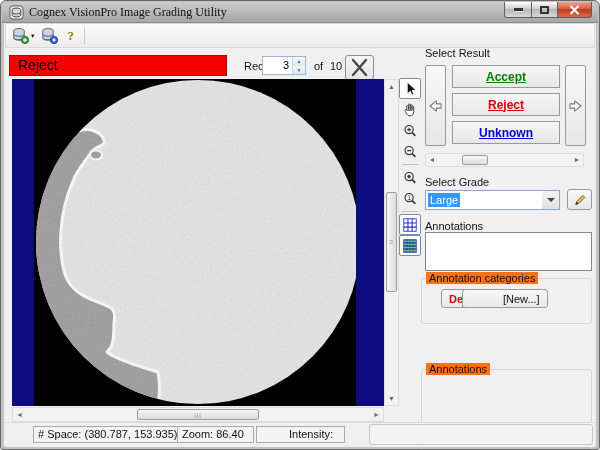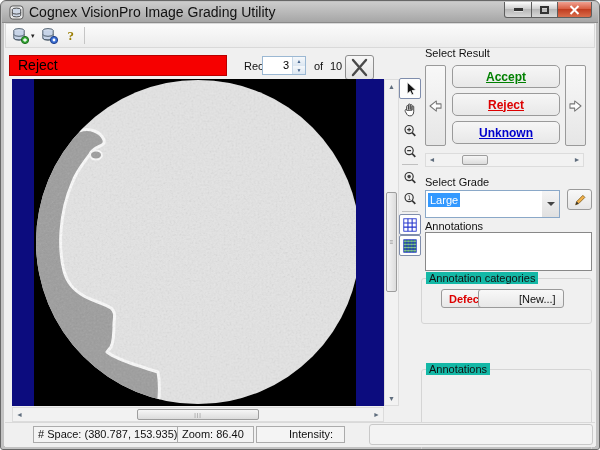--- a/index.html
+++ b/index.html
@@ -5,21 +5,21 @@
   * { margin:0; padding:0; box-sizing:border-box; }
   html,body { width:600px; height:450px; font-family:"Liberation Sans",sans-serif; }
   .window { position:absolute; inset:0; width:600px; height:450px; background:#f0f0f0;
             border:1px solid #676767; border-radius:6px 6px 3px 3px;
             box-shadow: inset 0 0 0 3px #c2c2c2; overflow:hidden; }
   
   .titlebar { position:absolute; left:1px; top:1px; right:1px; height:21px;
               background:linear-gradient(#cccccc,#a6a6a6); border-radius:5px 5px 0 0;
               border-bottom:1px solid #8b8b8b; display:flex; align-items:center; }
   .app-icon { width:15px; height:15px; margin:0 5px 0 7px; }
-  .title-text { font-size:14px; color:#111; }
+  .title-text { font-size:12px; color:#111;font-family:Liberation Serif, serif; }
   .caption-btns { position:absolute; right:6px; top:0; display:flex; }
   .cap-btn { height:16px; border:1px solid #5e5e5e; border-top:none;
              background:linear-gradient(#fdfdfd,#cfcfcf 45%,#b5b5b5 46%,#d8d8d8);
              display:flex; align-items:center; justify-content:center; }
   .cap-min { width:28px; border-radius:0 0 0 3px; }
   .cap-max { width:26px; border-left:none; }
   .cap-close { width:34px; border-left:none; border-radius:0 0 3px 0;
                background:linear-gradient(#f0a090,#d95f43 45%,#bf3a1e 46%,#d96c4a); }
   .glyph-min { width:9px; height:3px; background:#333; box-shadow:0 1px 0 #fff8; }
   .glyph-max { width:9px; height:8px; border:2px solid #333; background:transparent; }
@@ -68,43 +68,43 @@
   .toolstrip { position:absolute; left:398px; top:77px; width:23px; }
   .ts-btn { width:22px; height:21px; display:flex; align-items:center; justify-content:center; }
   .ts-sel { border:1px solid #7f8dac; background:#fdfdfd; border-radius:2px; }
   .ts-sep { width:16px; height:1px; background:#c0c0c0; margin:2px 0 2px 3px; }
   
   .lbl { position:absolute; font-size:11px; color:#111; }
   .nav-btn { position:absolute; top:64px; width:21px; height:81px; border:1px solid #9a9a9a;
              border-radius:2px; background:linear-gradient(#f8f8f8,#e6e6e6);
              display:flex; align-items:center; justify-content:center; }
   .res-btn { position:absolute; left:451px; width:108px; height:23px; border:1px solid #9a9a9a;
-             border-radius:5px; background:linear-gradient(#f6f6f6,#e8e8e8);
+             border-radius:0; background:linear-gradient(#f6f6f6,#e8e8e8);
              font-size:12px; font-weight:bold; text-decoration:underline;
              display:flex; align-items:center; justify-content:center; }
   .res-scroll { position:absolute; left:424px; top:152px; width:159px; height:14px;
                 background:#f2f2f2; border:1px solid #dcdcdc; }
   .res-scroll .sb-arrow { width:12px; height:12px; line-height:12px; top:0; }
   .res-scroll .sb-thumb { top:1px; height:10px; left:36px; width:26px; background:linear-gradient(#f6f6f6,#dcdcdc); }
-  .combo { position:absolute; left:424px; top:189px; width:135px; height:28px;
+  .combo { position:absolute; left:424px; top:189px; width:135px; height:20px;
            background:#fff; border:1px solid #8aa8c8; display:flex; }
   .combo-text { flex:1; font-size:11px; line-height:18px; padding-left:2px; }
   .combo-text span { background:#3399ff; color:#fff; padding:1px 2px; }
   .combo-arrow { width:17px; display:flex; align-items:center; justify-content:center;
                  background:linear-gradient(#f4f4f4,#e0e0e0); }
   .tri-down { width:0; height:0; border-left:4px solid transparent; border-right:4px solid transparent;
               border-top:4px solid #444; }
   .pencil-btn { position:absolute; left:566px; top:188px; width:25px; height:21px;
                 border:1px solid #9a9a9a; border-radius:3px;
                 background:linear-gradient(#f8f8f8,#e6e6e6);
                 display:flex; align-items:center; justify-content:center; }
   .desc-box { position:absolute; left:424px; top:231px; width:167px; height:39px;
               background:#fff; border:1px solid #888; }
   .groupbox { position:absolute; border:1px solid #d5d5d5; border-radius:3px; }
-  .gb-label { position:absolute; top:-7px; left:4px; background:#14b8a6; padding:0 3px;
+  .gb-label { position:absolute; top:-7px; left:4px; background:#f97316; padding:0 3px;
               font-size:11px; color:#111; }
   .small-btn { position:absolute; top:10px; height:19px; border:1px solid #9a9a9a; border-radius:3px;
                background:linear-gradient(#f8f8f8,#e8e8e8); font-size:11px;
                display:flex; align-items:center; justify-content:center; padding:0 7px; }
   
   .statusbar { position:absolute; left:4px; right:4px; top:421px; height:25px;
                background:#f0f0f0; border-top:1px solid #d9d9d9; }
   .status-box { position:absolute; top:3px; height:17px; border:1px solid #ababab;
                 background:#f4f4f4; font-size:11px; line-height:15px; padding-left:4px;
                 color:#111; overflow:hidden; }
@@ -320,21 +320,21 @@
       <path d="M3 13.5 L4.2 9.8 L6.5 12.1 Z" fill="#333"></path>
     </svg>
   </div>
 
   <span class="lbl" style="left:424px; top:219px;">Annotations</span>
   <div class="desc-box"></div>
 
   <div class="groupbox" style="left:420px; top:277px; width:171px; height:46px;">
     <span class="gb-label">Annotation categories</span>
     <button class="small-btn" style="left:19px; color:#dd0000; font-weight:bold;text-align:right;">Defect</button>
-    <button class="small-btn" style="left:56px; color:#111;padding-left:40px;">[New...]</button>
+    <button class="small-btn" style="left:40px; color:#111;padding-left:40px;">[New...]</button>
   </div>
 
   <div class="groupbox" style="left:420px; top:337px; width:171px; height:95px;margin-top:31px;">
     <span class="gb-label">Annotations</span>
   </div>
 
   <div class="statusbar">
     <div class="status-panel"></div>
     <div class="status-box" style="left:4px; width:165px;margin-left:24px;">
       <span># Space: (380.787, 153.935)</span>

